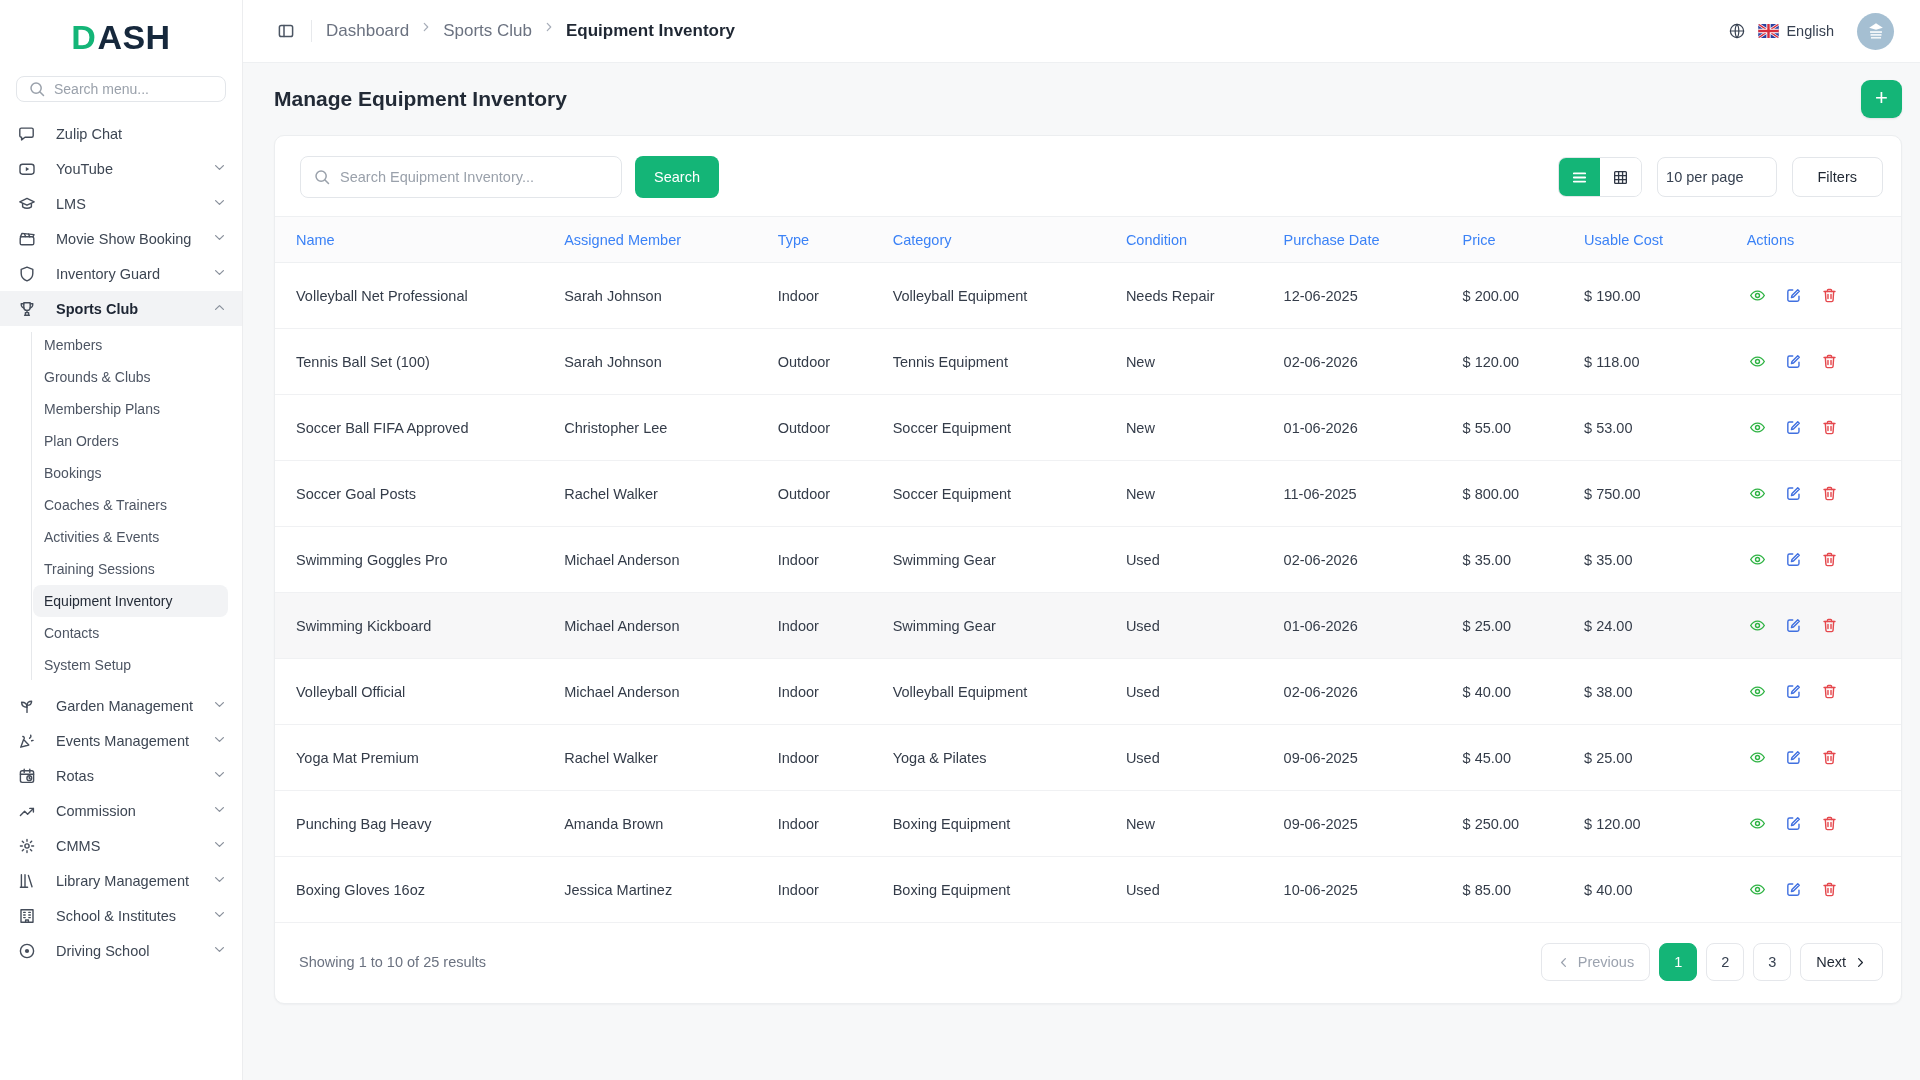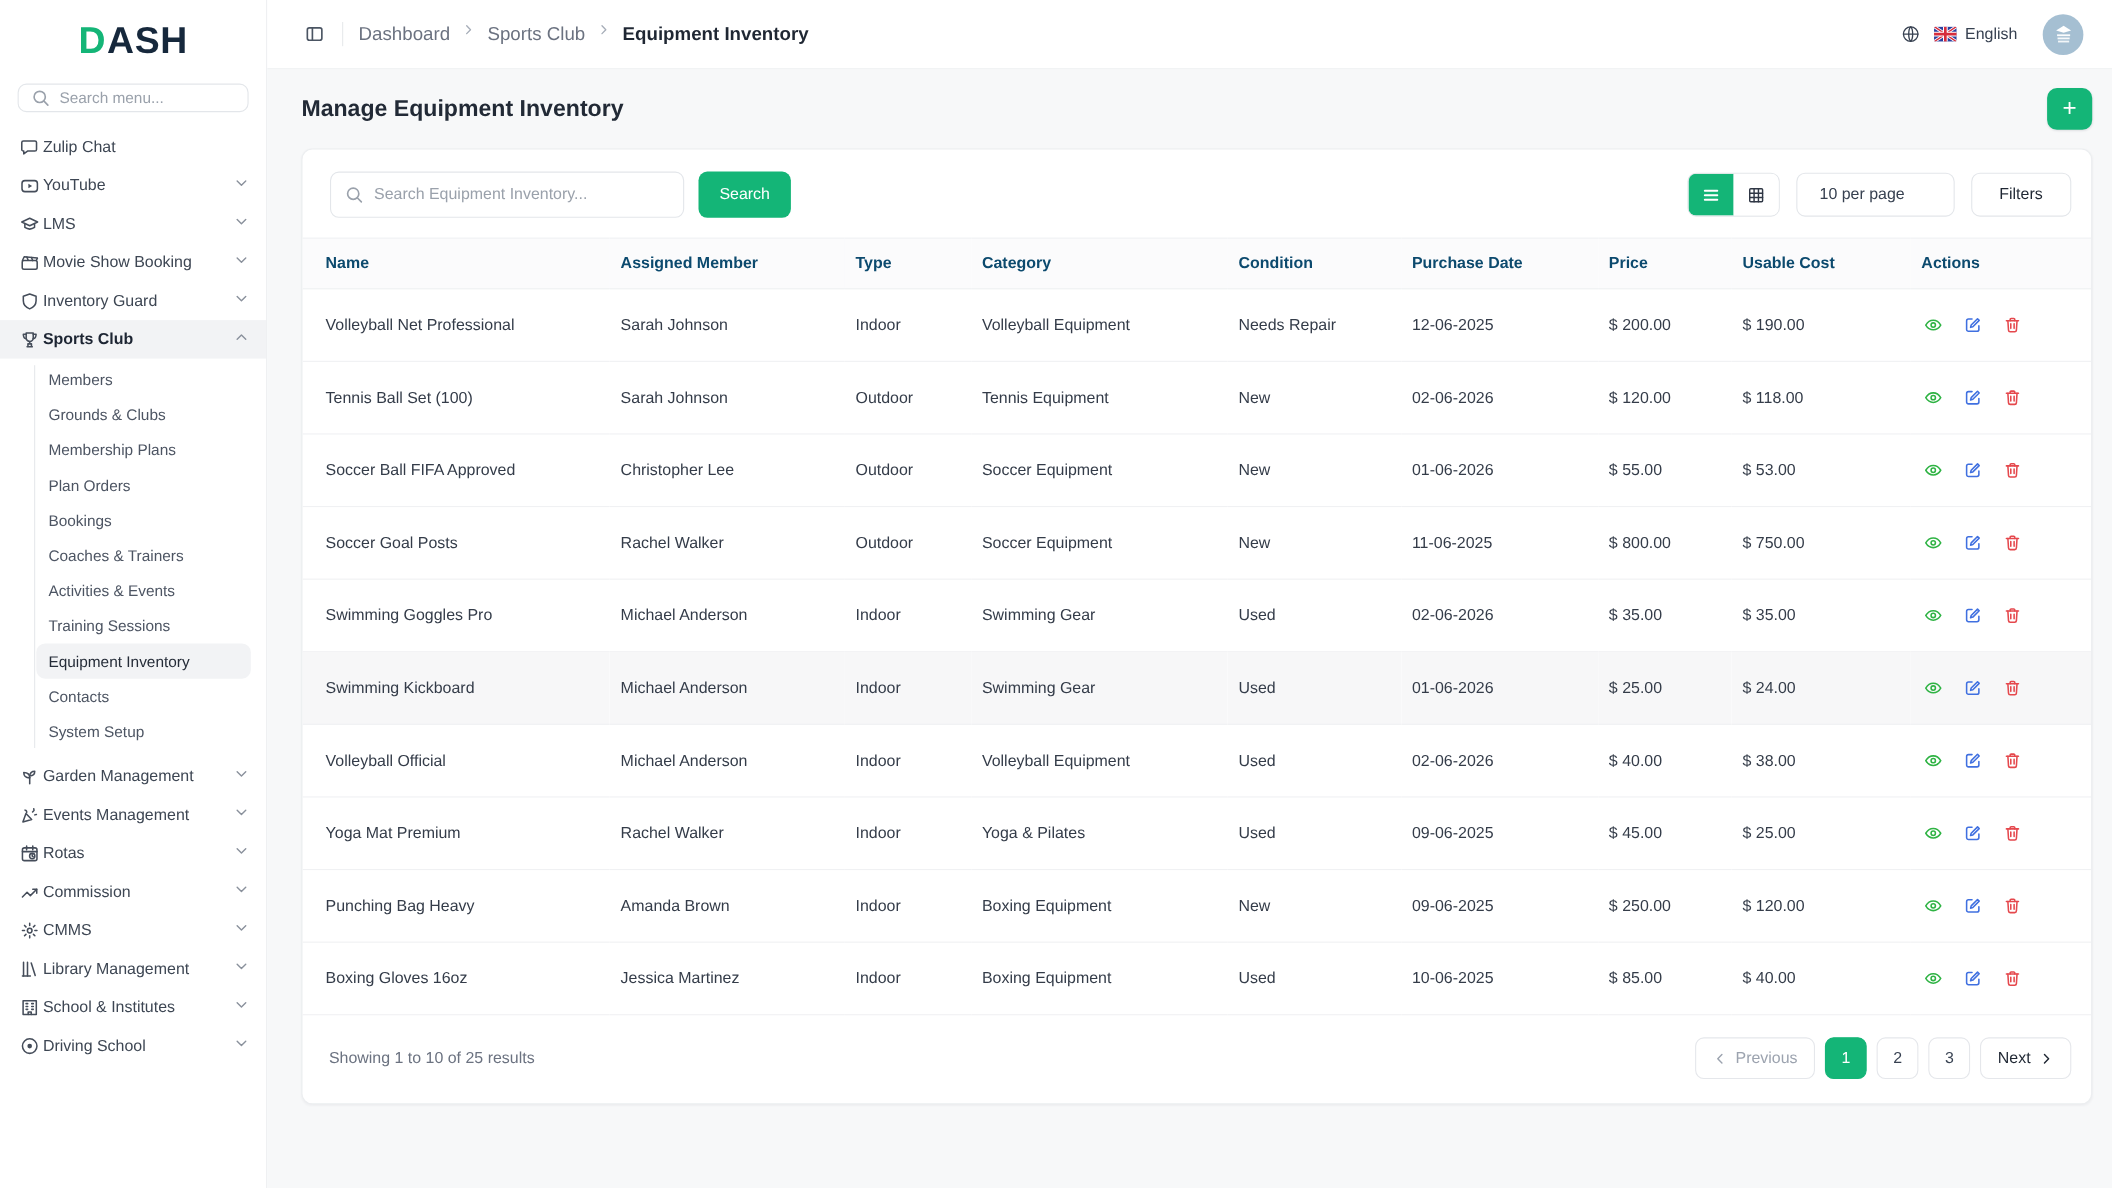--- a/index.html
+++ b/index.html
@@ -9,21 +9,21 @@
   .app { display:flex; width:1920px; height:1080px; }
 
   
   .sidebar { width:243px; flex:none; background:#fff; border-right:1px solid #ecedef; display:flex; flex-direction:column; overflow:hidden; }
   .logo { height:74px; display:flex; align-items:center; justify-content:center; font-size:34px; font-weight:800; letter-spacing:.5px; color:#16283c; }
   .logo .logo-d { color:var(--accent); margin-right:1px; }
   .menu-search { margin:2px 16px 14px; height:26px; border:1px solid #e3e6ea; border-radius:8px; display:flex; align-items:center; gap:8px; padding:0 11px; color:#9aa1ab; background:#fff; }
   .menu-search input { border:none; outline:none; flex:1; font-size:14px; color:#374151; font-family:inherit; min-width:0; background:transparent; }
   .menu-search input::placeholder { color:#9aa1ab; }
   .menu { flex:1; overflow:hidden; }
-  .menu-item { display:flex; align-items:center; gap:3px; height:35px; padding:0 16px 0 18px; font-size:14.5px; color:#3d4653; cursor:pointer; }
+  .menu-item { display:flex; align-items:center; gap:20px; height:35px; padding:0 16px 0 18px; font-size:14.5px; color:#3d4653; cursor:pointer; }
   .menu-item .mi-label { flex:1; white-space:nowrap; }
   .menu-item.active { background:#f2f3f5; color:#1d2533; font-weight:700; }
   .mi-chevron { color:#8a919c; }
   .mi-chevron .icon, .mi-chevron svg { width:13px; height:13px; }
   .icon { width:18px; height:18px; display:inline-flex; flex:none; }
   .icon svg { width:100%; height:100%; }
   .mi-icon { color:#454d5a; }
   .submenu { position:relative; padding:3px 0 7px; }
   .submenu:before { content:""; position:absolute; left:31px; top:6px; bottom:8px; width:1px; background:#e6e8eb; }
   .sub-item { height:32px; display:flex; align-items:center; padding-left:44px; font-size:14px; color:#4d5563; cursor:pointer; white-space:nowrap; }
@@ -60,26 +60,26 @@
   .search-box { width:322px; height:42px; border:1px solid #e3e6ea; border-radius:8px; display:flex; align-items:center; gap:9px; padding:0 12px; color:#9aa1ab; background:#fff; }
   .search-box input { flex:1; border:none; outline:none; font-size:14.5px; color:#374151; font-family:inherit; min-width:0; background:transparent; }
   .search-box input::placeholder { color:#9aa1ab; }
   .search-btn { height:42px; padding:0 19px; border:none; border-radius:8px; background:var(--accent); color:#fff; font-size:14.5px; font-weight:500; cursor:pointer; font-family:inherit; }
   .toolbar-right { display:flex; align-items:center; gap:15px; }
   .view-toggle { display:flex; border:1px solid #e3e6ea; border-radius:8px; overflow:hidden; height:40px; background:#fff; }
   .vt-btn { width:41px; border:none; background:#fff; color:#2f3745; display:flex; align-items:center; justify-content:center; cursor:pointer; }
   .vt-btn.active { background:var(--accent); color:#fff; }
   .vt-btn .icon { width:17px; height:17px; }
   .select-btn, .filters-btn { height:40px; border:1px solid #e3e6ea; border-radius:8px; background:#fff; display:flex; align-items:center; font-size:14.5px; color:#374151; cursor:pointer; font-family:inherit; }
-  .select-btn { padding:0 20px; gap:24px; }
+  .select-btn { padding:0 8px; gap:24px; }
   .filters-btn { padding:0 16px; gap:9px; color:#1f2733; font-weight:500; }
   .chev-sm { color:#6b7280; display:flex; }
 
   table { width:100%; border-collapse:collapse; font-size:14.5px; table-layout:fixed; }
-  thead th { height:46px; text-align:left; padding:0 10px; color:#0c4a6e; font-weight:700; background:#fbfbfc; border-top:1px solid #eef0f2; border-bottom:1px solid #eef0f2; }
+  thead th { height:46px; text-align:left; padding:0 10px; color:#3b82f6; font-weight:400; background:#fbfbfc; border-top:1px solid #eef0f2; border-bottom:1px solid #eef0f2; }
   thead th:first-child { padding-left:21px; }
   th .th-inner { display:flex; align-items:center; gap:7px; }
   .sort-ic { color:#7c8491; display:flex; }
   tbody td { height:65px; padding:0 10px; border-bottom:1px solid #f0f1f3; color:#343c49; overflow:hidden; white-space:nowrap; text-overflow:ellipsis; }
   tbody td:first-child { padding-left:21px; }
   tbody tr.hl td { background:#f7f7f8; }
   .actions-cell { display:flex; align-items:center; gap:15px; height:65px; }
   .act-btn { background:none; border:none; cursor:pointer; display:flex; padding:2px; }
   .act-btn .icon { width:17px; height:17px; }
   .act-view { color:var(--view); }

